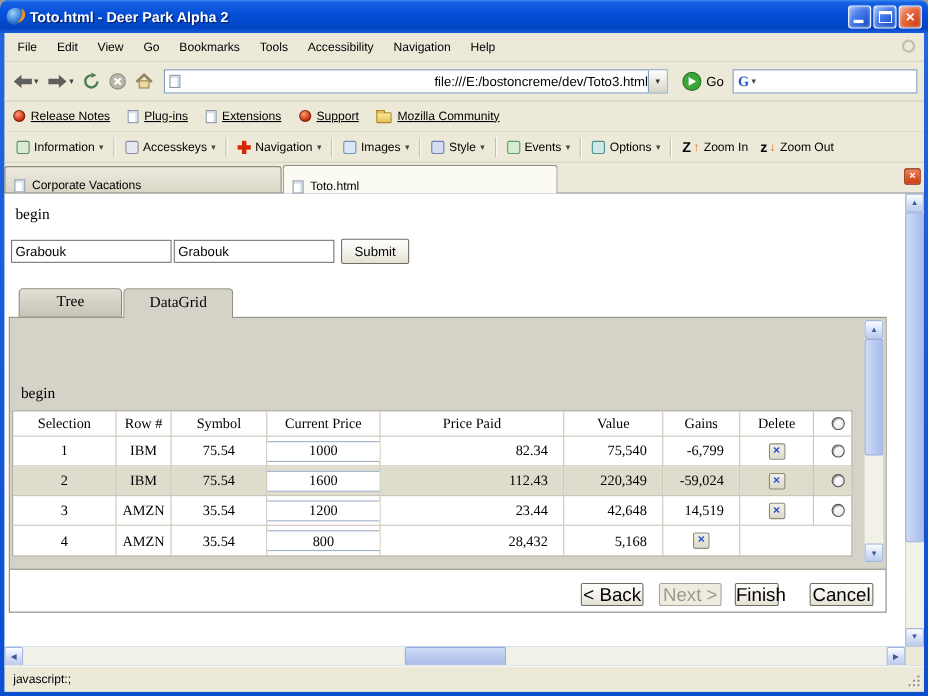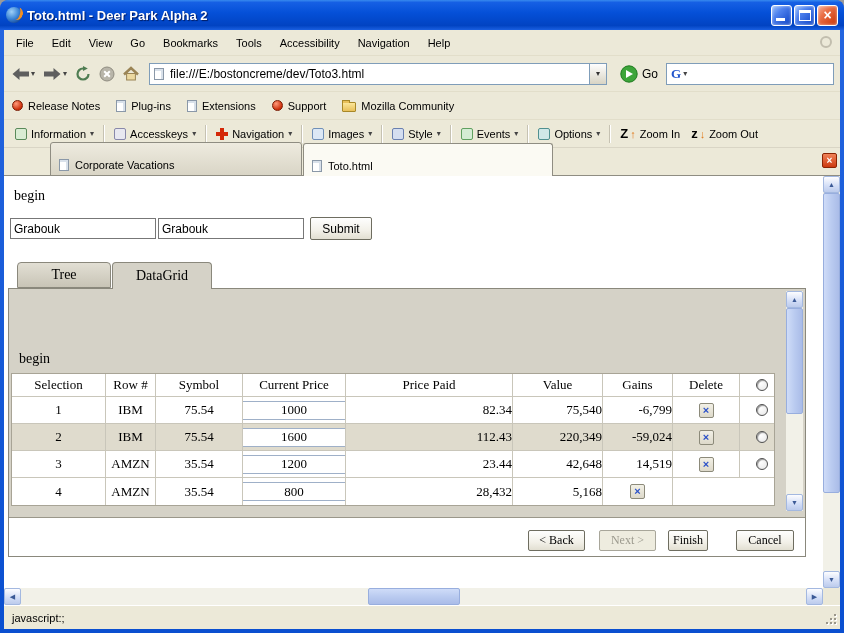--- a/index.html
+++ b/index.html
@@ -22,55 +22,55 @@
 
   
   .menubar{position:absolute;left:4px;top:30px;width:836px;height:26px;background:#ECE9D8;display:flex;align-items:center;padding-left:4px;gap:2px;border-bottom:1px solid #e2deca;}
   .menu-item{padding:4px 8px;}
   .throbber{position:absolute;right:8px;top:6px;width:12px;height:12px;border:2px solid #c2beae;border-radius:50%;}
 
   .navbar{position:absolute;left:4px;top:56px;width:836px;height:36px;background:#ECE9D8;display:flex;align-items:center;padding:0 4px;gap:2px;border-bottom:1px solid #e2deca;}
   .nav-btn{height:28px;display:flex;align-items:center;padding:0 3px;gap:1px;border-radius:2px;}
   .drop{font-size:8px;color:#444;}
   .urlbar{flex:1;height:22px;background:#fff;border:1px solid #7F9DB9;display:flex;align-items:center;margin:0 5px;min-width:0;}
-  .url-text{font-size:12px;flex:1;white-space:nowrap;overflow:hidden;padding-left:2px;}
+  .url-text{font-size:12px;flex:1;white-space:nowrap;overflow:hidden;padding-left:2px;text-align:right;}
   .url-drop{width:17px;height:20px;background:linear-gradient(#fefefe,#d8d4c4);border-left:1px solid #7F9DB9;display:flex;align-items:center;justify-content:center;font-size:8px;color:#333;flex:none;}
   .go-btn{display:flex;align-items:center;gap:4px;padding:0 6px;}
   .go-label{font-size:12px;}
   .searchbox{width:168px;height:22px;background:#fff;border:1px solid #7F9DB9;display:flex;align-items:center;padding:0 4px;gap:2px;margin-right:2px;flex:none;}
   .g-logo{color:#2255cc;font-weight:bold;font-size:13px;font-family:"Liberation Serif",serif;}
 
   .doc-icon{width:10px;height:12px;background:#fff;border:1px solid #8a98a8;box-shadow:inset -2px 2px 0 #d9e1ea;flex:none;}
   .folder-icon{width:14px;height:10px;background:linear-gradient(#fbe69a,#e8c05a);border:1px solid #a88828;border-radius:1px;position:relative;flex:none;margin-top:2px;}
   .folder-icon::before{content:"";position:absolute;top:-3px;left:-1px;width:6px;height:2px;background:#e8c05a;border:1px solid #a88828;border-bottom:none;}
   .red-icon{width:11px;height:11px;border-radius:50%;background:radial-gradient(circle at 35% 30%,#ff9a7a,#cc2e0a 70%);border:1px solid #7a1a02;flex:none;}
 
   .bmbar{position:absolute;left:4px;top:92px;width:836px;height:28px;background:#ECE9D8;display:flex;align-items:center;padding-left:8px;gap:16px;border-bottom:1px solid #e2deca;}
-  .bm-item{display:flex;align-items:center;gap:5px;}
+  .bm-item{display:flex;align-items:center;gap:5px;text-decoration:underline;}
 
   .devbar{position:absolute;left:4px;top:120px;width:836px;height:28px;background:#ECE9D8;display:flex;align-items:center;padding-left:6px;gap:1px;border-bottom:1px solid #d9d5c5;}
   .dev-item{display:flex;align-items:center;gap:4px;padding:3px 5px;}
   .di{width:12px;height:12px;border-radius:2px;flex:none;border:1px solid #777;}
   .di-info{background:#d9ecd3;border-color:#5a8a5a;}
   .di-keys{background:#e8e8f0;border-color:#8888aa;}
   .di-cross{position:relative;background:transparent;border:none;}
   .di-cross::before{content:"";position:absolute;left:4px;top:0;width:4px;height:12px;background:#d42808;}
   .di-cross::after{content:"";position:absolute;left:0;top:4px;width:12px;height:4px;background:#d42808;}
   .di-img{background:#dce8f5;border-color:#7090b8;}
   .di-style{background:#d4def0;border-color:#6a80b0;}
   .di-events{background:#d4ecd4;border-color:#60a060;}
   .di-opts{background:#d0e8e8;border-color:#509090;}
   .vsep{width:2px;height:18px;border-left:1px solid #c6c2b2;border-right:1px solid #fff;margin:0 3px;}
   .zoomZ{font-weight:bold;font-size:13px;}
   .zarrow{color:#e07818;font-weight:bold;font-size:11px;margin-left:-2px;}
 
   
   .tabbar{position:absolute;left:4px;top:148px;width:836px;height:28px;background:#ECE9D8;}
   .tabline{position:absolute;left:0;bottom:0;width:100%;height:1px;background:#8f8d82;}
-  .btab{position:absolute;bottom:0;height:25px;display:flex;align-items:flex-start;gap:6px;padding:16px 8px;border:1px solid #8f8d82;border-radius:3px 3px 0 0;margin-left:46px;}
+  .btab{position:absolute;bottom:0;height:25px;display:flex;align-items:flex-end;gap:6px;padding:0 8px;border:1px solid #8f8d82;border-radius:3px 3px 0 0;}
   .btab.inactive{left:0;width:252px;background:linear-gradient(#eeebdf,#d9d5c6);}
   .btab.active{left:253px;width:250px;height:26px;background:#fbfaf3;z-index:2;border-bottom:none;}
   .tab-close{position:absolute;right:3px;top:5px;width:15px;height:15px;background:linear-gradient(#f08258,#cc3a10);border:1px solid #8a2404;border-radius:2px;color:#fff;font-size:10px;line-height:13px;text-align:center;font-weight:bold;}
 
   
   .content{position:absolute;left:4px;top:176px;width:819px;height:412px;background:#fff;font-family:"Liberation Serif",serif;font-size:14px;}
   .begin1{position:absolute;left:10px;top:12px;}
   .pinput{position:absolute;width:146px;height:21px;border:1px solid #777;padding:0 3px;font-family:"Liberation Sans",sans-serif;font-size:12px;background:#fff;}
   .f1{left:6px;top:42px;}
   .f2{left:154px;top:42px;}
@@ -81,27 +81,27 @@
   .ptab.dgrid{left:108px;top:86px;width:100px;height:27px;background:#D5D2C7;border-bottom:none;z-index:2;}
   .outerbox{position:absolute;left:4px;top:112px;width:798px;height:269px;border:1px solid #8a887c;background:#fff;}
   .scrollregion{position:absolute;left:0;top:0;width:796px;height:229px;background:#D5D2C7;border-bottom:1px solid #9a978a;}
   .begin2{position:absolute;left:10px;top:62px;}
 
   .grid{position:absolute;left:2px;top:84px;display:grid;grid-template-columns:94px 50px 87px 103px 167px 90px 70px 67px 34px;grid-template-rows:23px 27px 27px 27px 27px;background:#fff;border:1px solid #a8a496;}
   .grid>div{border-right:1px solid #c9c6ba;border-bottom:1px solid #c9c6ba;display:flex;align-items:center;justify-content:center;font-size:13px;overflow:hidden;}
   .grid>div:nth-child(9n){border-right:none;}
   .grid>div:nth-child(n+37){border-bottom:none;}
   .grid>div:nth-child(n+19):nth-child(-n+27){background:#dfdbcd;}
-  .grid .ar{justify-content:flex-end;}
+  .grid .ar{justify-content:flex-end;padding-right:14px;}
   .grid .sel{justify-content:flex-start;padding-left:16px;}
   .radio{width:12px;height:12px;border:1px solid #505050;border-radius:50%;background:radial-gradient(circle at 35% 30%,#fff,#e6e6e6);box-shadow:inset 1px 1px 1px #999;}
   .qty{width:140px;height:19px;border:1px solid #9fb0c8;text-align:center;font-family:"Liberation Serif",serif;font-size:13px;background:#fff;}
   .delbtn{width:15px;height:15px;background:linear-gradient(#f2f0e6,#ddd9ca);border:1px solid #8c8a7a;border-radius:2px;color:#2a50c8;font-weight:bold;font-size:11px;line-height:11px;display:flex;align-items:center;justify-content:center;padding:0;font-family:"Liberation Sans",sans-serif;}
 
-  .wiz{position:absolute;height:21px;font-size:12px;font-family:Liberation Serif, serif;}
+  .wiz{position:absolute;height:21px;font-size:17px;}
   .wback{left:519px;top:241px;width:57px;}
   .wnext{left:590px;top:241px;width:57px;color:#9c9a8e;border-color:#a8a69a;background:#eeecdf;}
   .wfinish{left:659px;top:241px;width:40px;}
   .wcancel{left:727px;top:241px;width:58px;}
 
   
   .sb-btn{position:absolute;width:17px;height:17px;background:linear-gradient(180deg,#fdfdff,#d2ddf6 60%,#bccbec);border:1px solid #a3b8e0;border-radius:2px;color:#3c5a96;font-size:7px;display:flex;align-items:center;justify-content:center;}
   .vscroll{position:absolute;left:823px;top:176px;width:17px;height:412px;background:#f2f1e8;}
   .vscroll .up{left:0;top:0;}
   .vscroll .down{left:0;bottom:0;}

